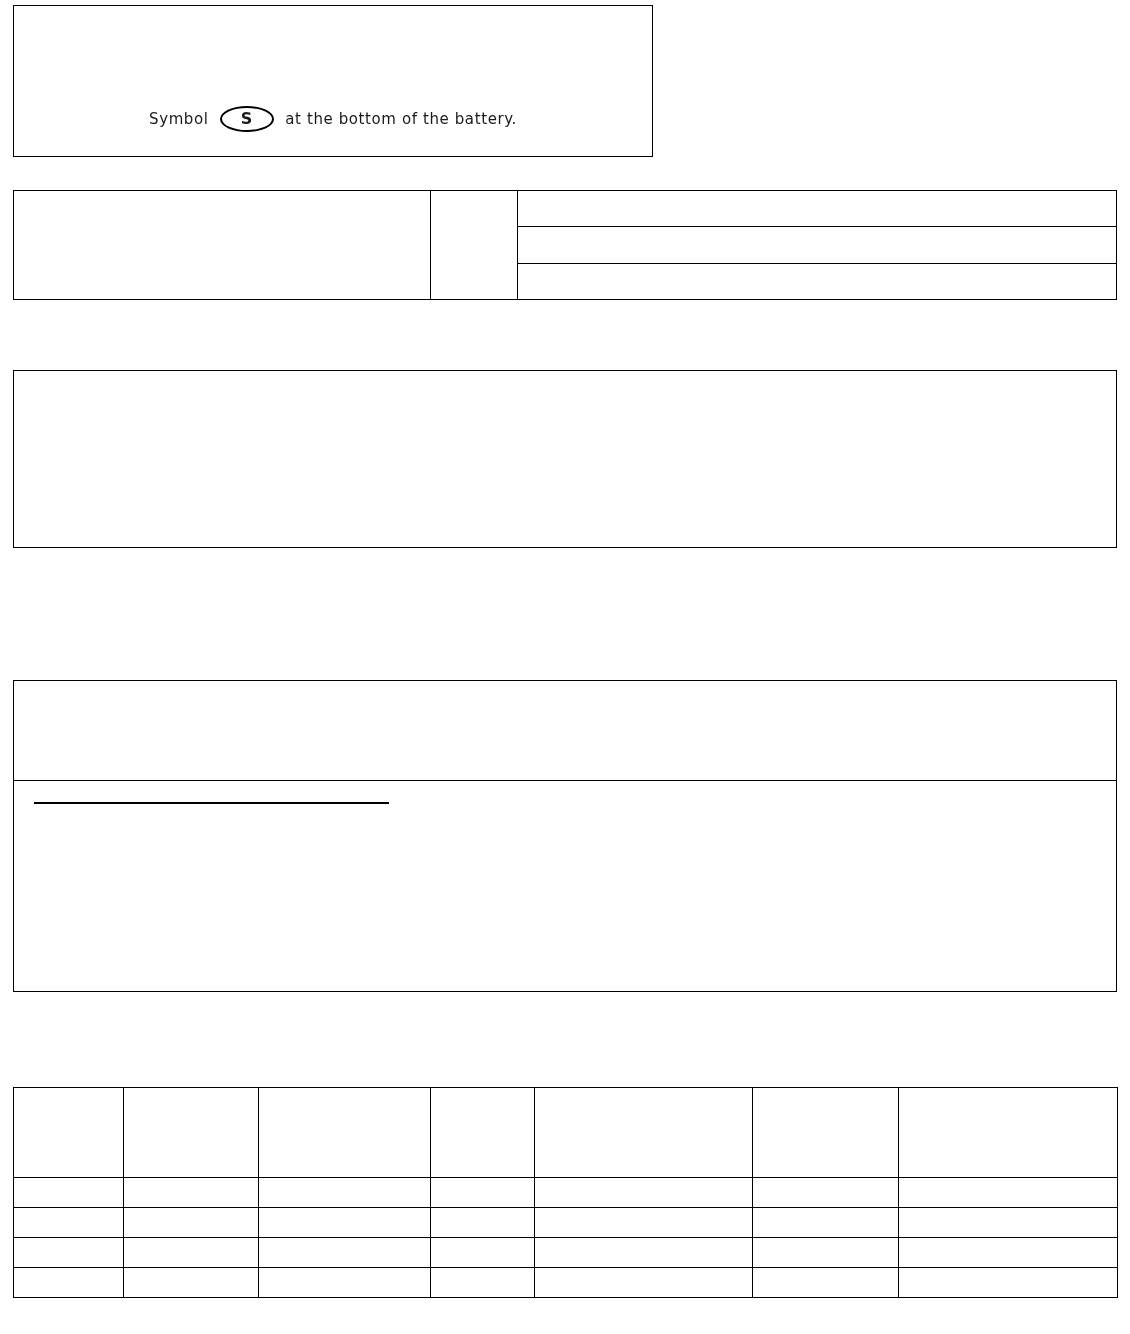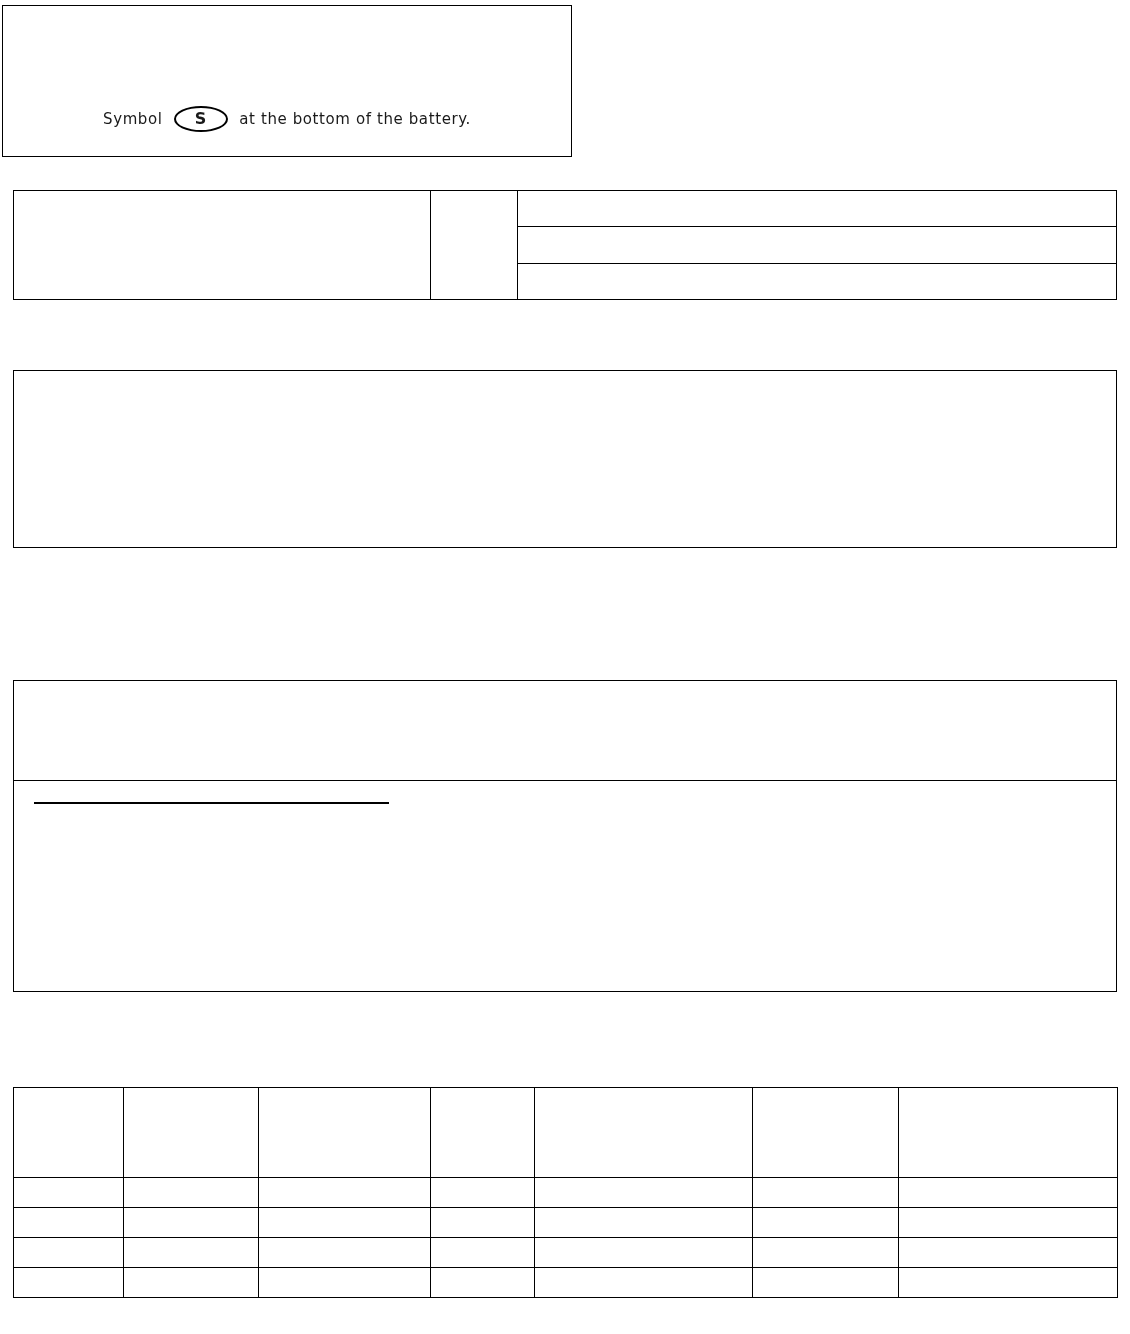--- a/index.html
+++ b/index.html
@@ -18,23 +18,23 @@
 
   .page {
     position: relative;
     width: 1130px;
     height: 1334px;
   }
 
   
   .symbol-box {
     position: absolute;
-    left: 2px;
+    left: 13px;
     top: 5px;
-    width: 570px;
+    width: 640px;
     height: 152px;
     border: 1px solid #000;
     box-sizing: border-box;
   }
   .symbol-line {
     position: absolute;
     left: 0;
     top: 100px;
     width: 100%;
     text-align: center;

